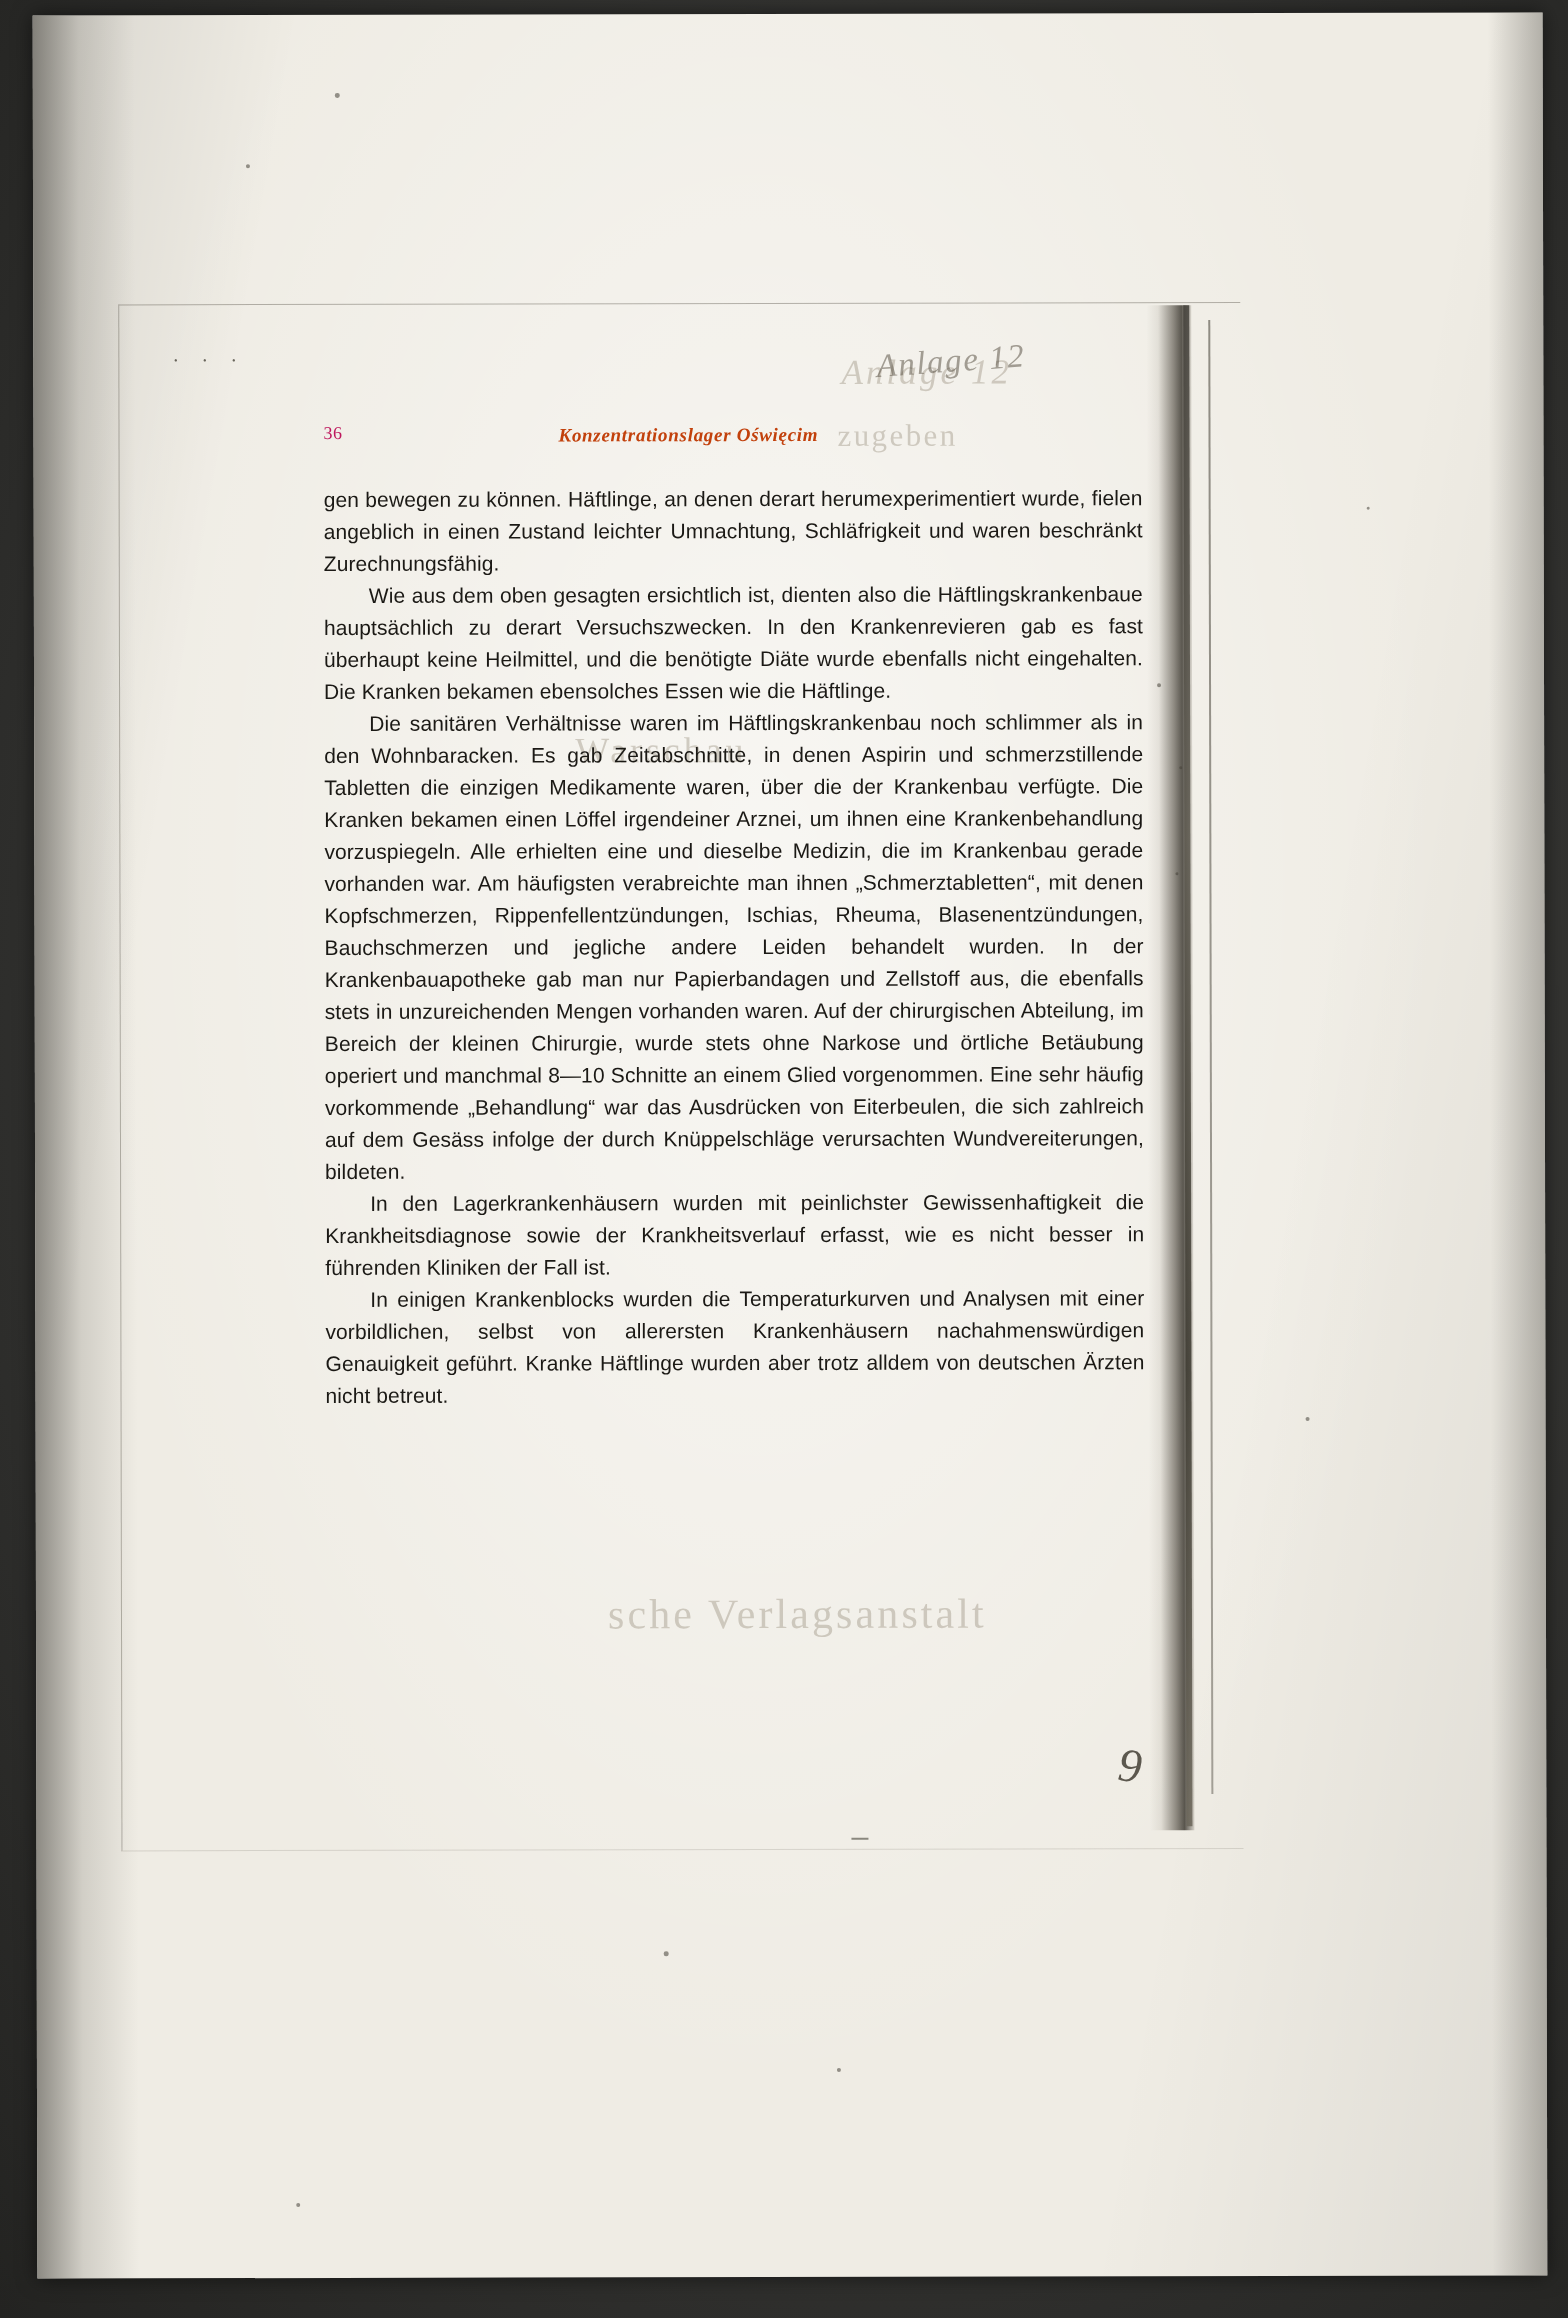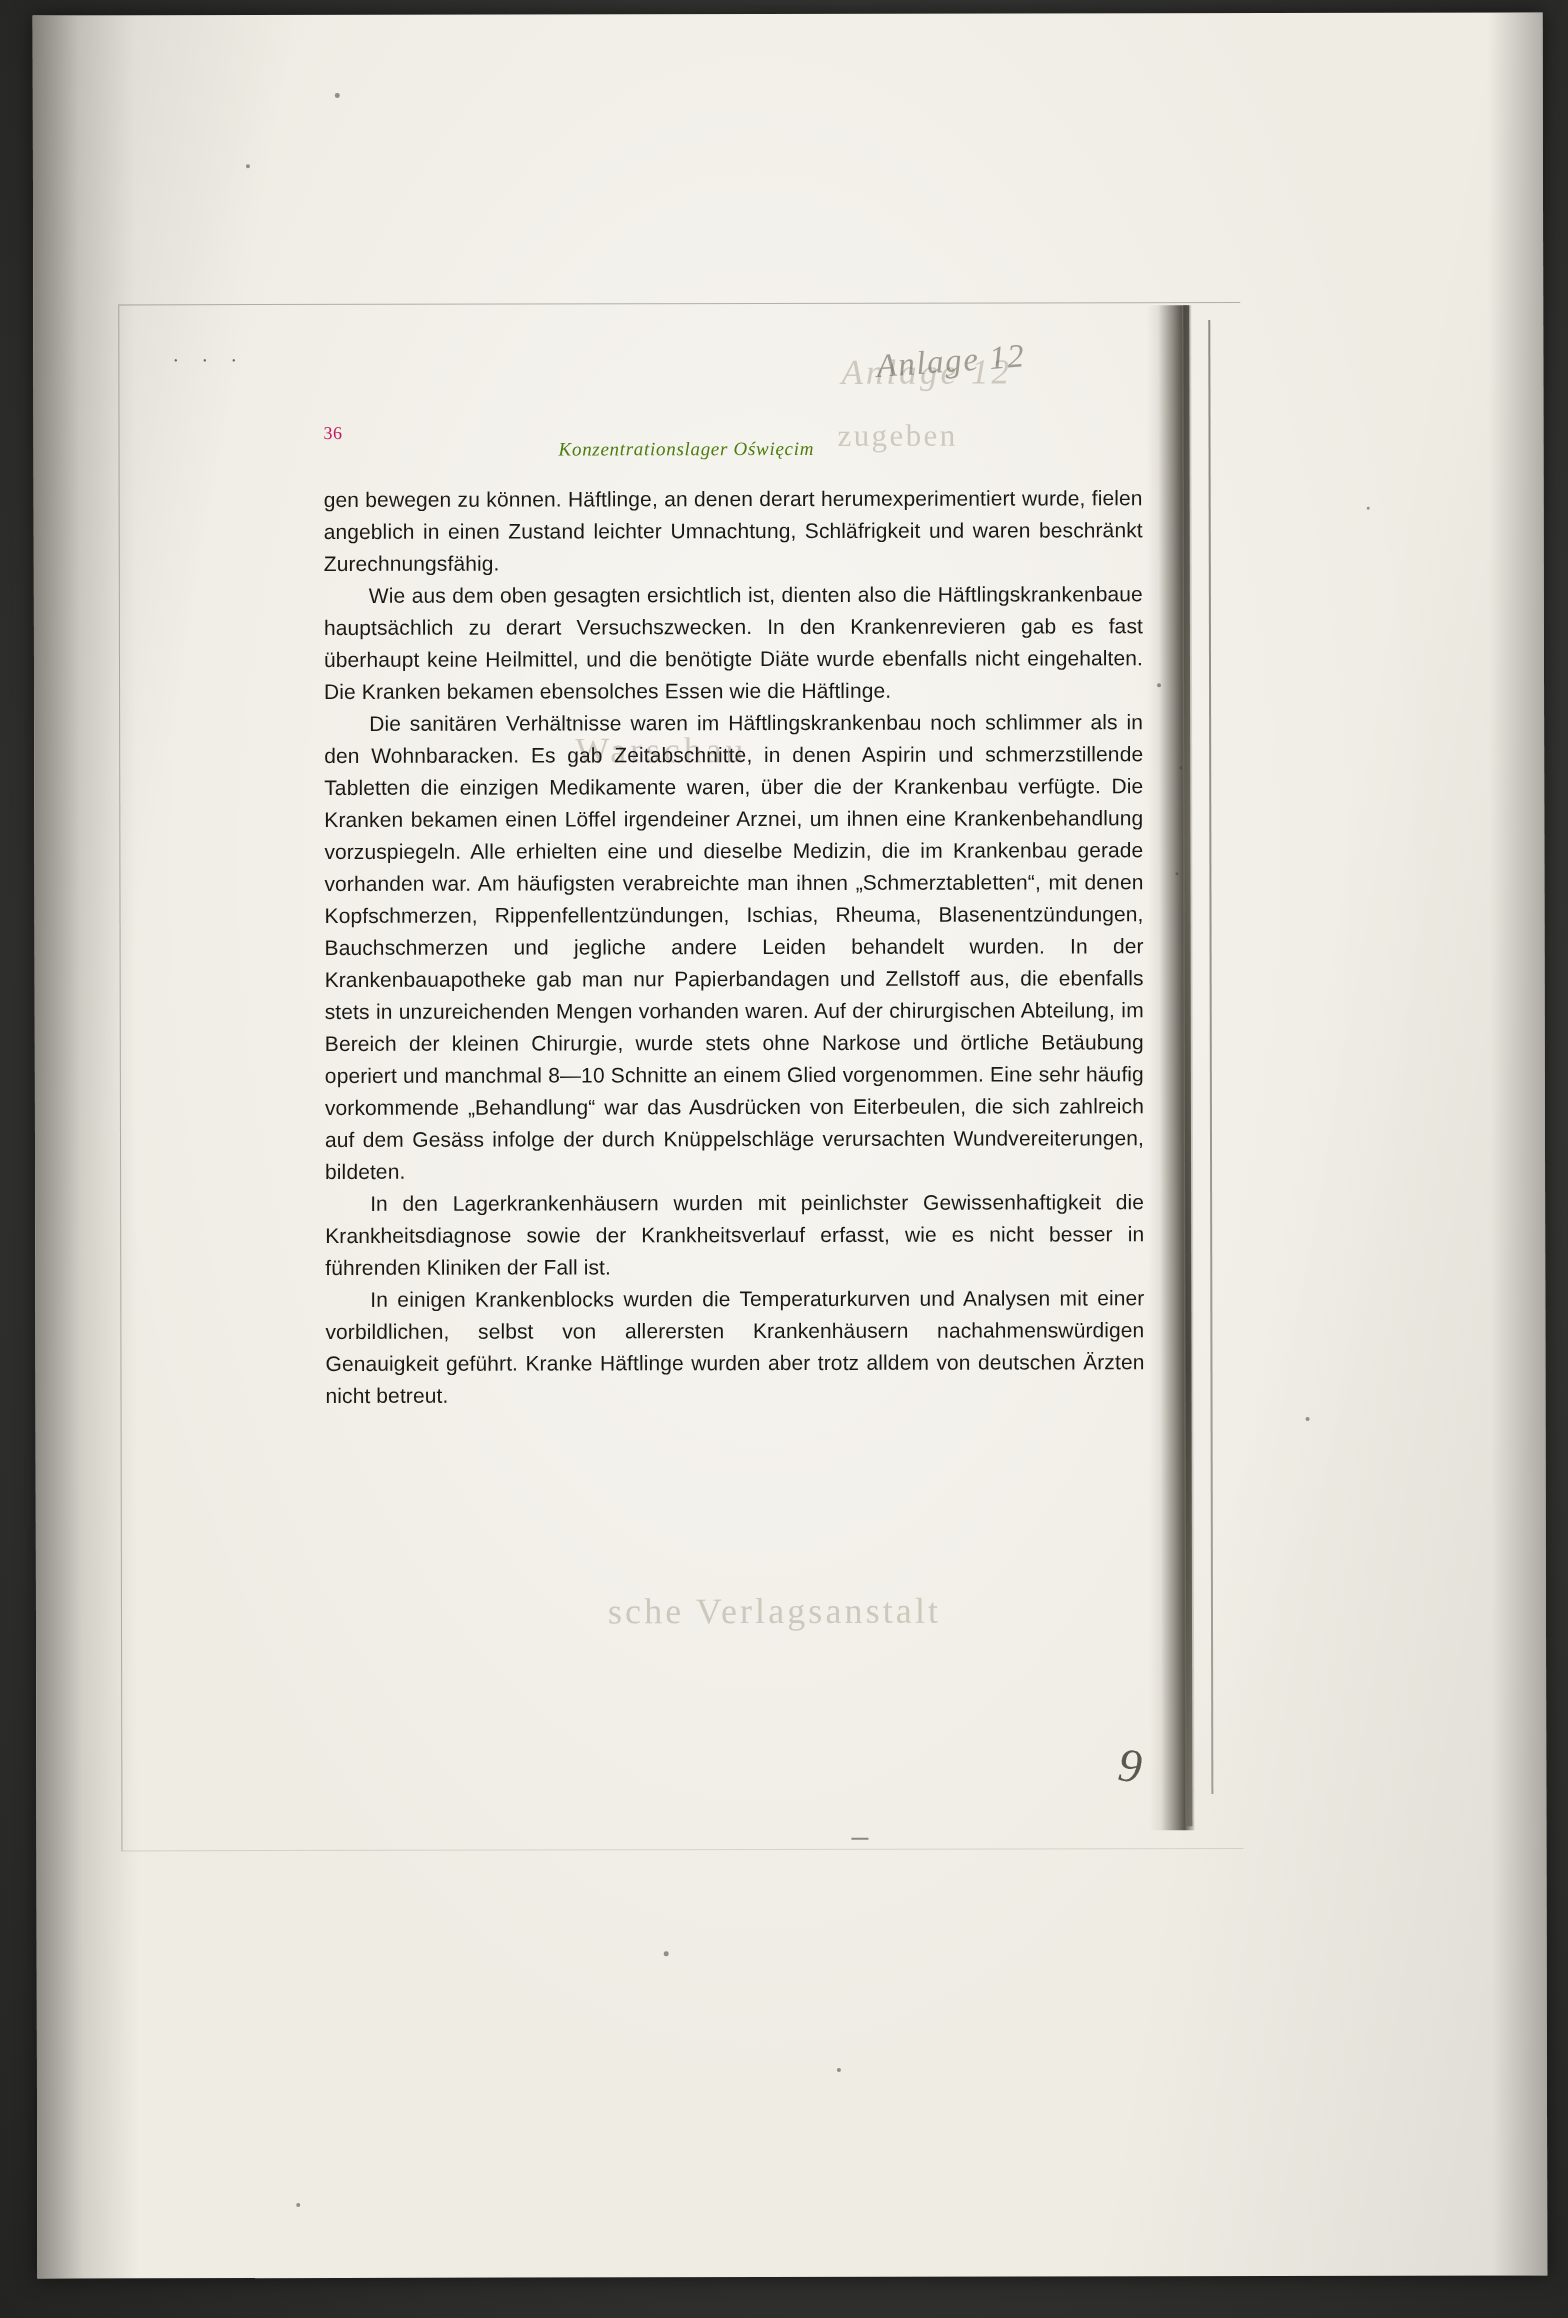--- a/index.html
+++ b/index.html
@@ -123,26 +123,27 @@
     top: 0;
     font-size: 18px;
     letter-spacing: 0.4px;
     color: #be185d;
     font-family: "Liberation Serif", serif;
     text-align: right;
   }
   .running-head {
     position: absolute;
     left: 235px;
-    top: 16px;
+    top: 2px;
     font-family: "Liberation Serif", serif;
     font-style: italic;
     font-size: 19px;
     letter-spacing: 0.7px;
-    color: #4d7c0f;
+    color: #c2410c;
+    font-weight: bold;
   }
 
   .body-text {
     position: absolute;
     left: 290px;
     top: 469px;
     width: 819px;
     font-family: "Liberation Sans", sans-serif;
     font-size: 21px;
     line-height: 32px;
@@ -162,21 +163,21 @@
     position: absolute;
     color: rgba(150,140,122,0.40);
     font-family: "Liberation Serif", serif;
     pointer-events: none;
     user-select: none;
     white-space: nowrap;
   }
   .ghost-1 { left: 808px; top: 339px; font-size: 35px; letter-spacing: 3.1px; font-style: italic; }
   .ghost-2 { left: 804px; top: 404px; font-size: 31px; letter-spacing: 2.4px; }
   .ghost-3 { left: 541px; top: 715px; font-size: 36px; letter-spacing: 3.9px; }
-  .ghost-4 { left: 572px; top: 1576px; font-size: 36px; letter-spacing: 3.1px; }
+  .ghost-4 { left: 572px; top: 1576px; font-size: 42px; letter-spacing: 3.1px; }
 
   
   .handwriting {
     position: absolute;
     font-family: "Liberation Serif", serif;
     color: rgba(92,86,72,0.55);
     pointer-events: none;
   }
   .hand-top {
     left: 843px;

